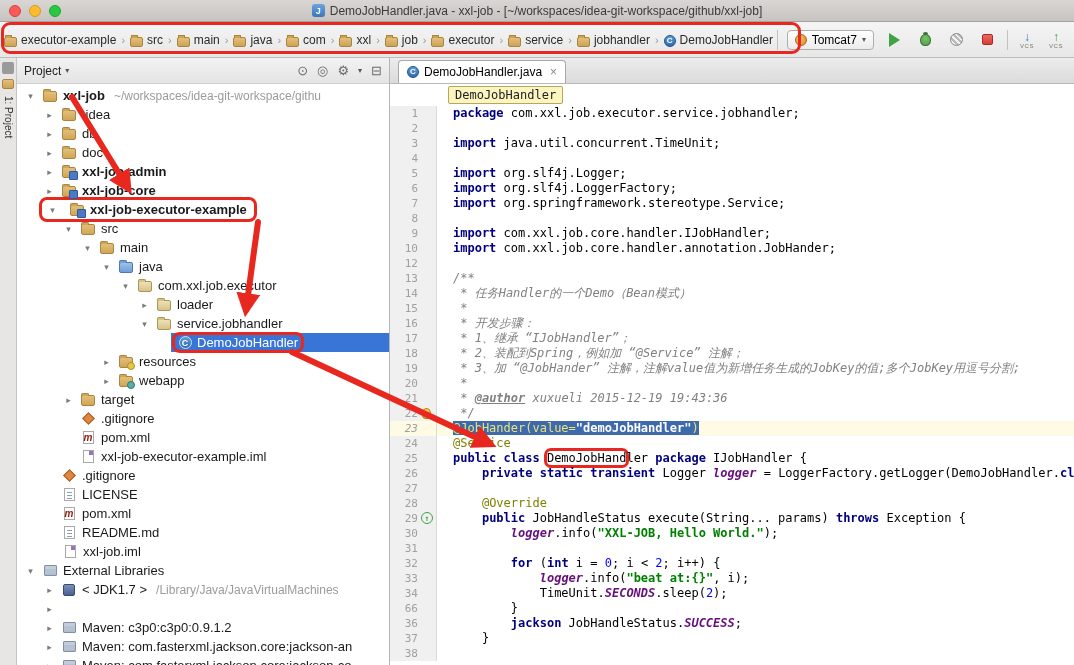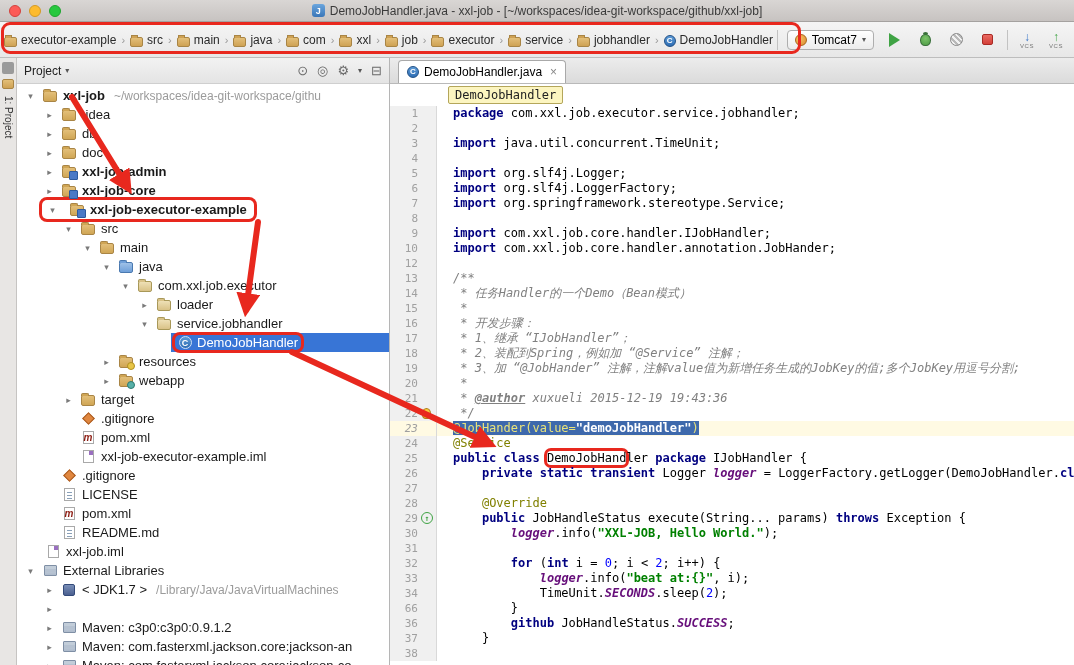--- a/index.html
+++ b/index.html
@@ -459,21 +459,21 @@
         </div>
         <div class="tree-row" style="padding-left: 25px;">
           <span class="tarrow"></span>
           <span class="rowbody">
             <span class="ticon ticon-text">
               <span class="dshape"></span>
             </span>
             <span class="tlabel">README.md</span>
           </span>
         </div>
-        <div class="tree-row" style="padding-left: 9px; text-align: right;">
+        <div class="tree-row" style="padding-left: 26px; text-align: right;">
           <span class="tarrow"></span>
           <span class="rowbody">
             <span class="ticon ticon-iml">
               <span class="dshape"></span>
             </span>
             <span class="tlabel">xxl-job.iml</span>
           </span>
         </div>
         <div class="tree-row" style="padding-left: 6px;">
           <span class="tarrow">▾</span>
@@ -567,21 +567,21 @@
           <div class="cl"><span class="gutter"><span class="ln">26</span><span class="gicons"></span></span><span class="ltext"><span class="tk tk-p">    </span><span class="tk tk-k">private static transient </span><span class="tk tk-p">Logger </span><span class="tk tk-f">logger</span><span class="tk tk-p"> = LoggerFactory.getLogger(DemoJobHandler.</span><span class="tk tk-k">class</span></span></div>
           <div class="cl"><span class="gutter"><span class="ln">27</span><span class="gicons"></span></span><span class="ltext"></span></div>
           <div class="cl"><span class="gutter"><span class="ln">28</span><span class="gicons"></span></span><span class="ltext"><span class="tk tk-p">    </span><span class="tk tk-a">@Override</span></span></div>
           <div class="cl"><span class="gutter"><span class="ln">29</span><span class="gicons"><span class="override-mark">↑</span></span></span><span class="ltext"><span class="tk tk-p">    </span><span class="tk tk-k">public </span><span class="tk tk-p">JobHandleStatus execute(String... params) </span><span class="tk tk-k">throws </span><span class="tk tk-p">Exception {</span></span></div>
           <div class="cl"><span class="gutter"><span class="ln">30</span><span class="gicons"></span></span><span class="ltext"><span class="tk tk-p">        </span><span class="tk tk-f">logger</span><span class="tk tk-p">.info(</span><span class="tk tk-s">"XXL-JOB, Hello World."</span><span class="tk tk-p">);</span></span></div>
           <div class="cl"><span class="gutter"><span class="ln">31</span><span class="gicons"></span></span><span class="ltext"></span></div>
           <div class="cl"><span class="gutter"><span class="ln">32</span><span class="gicons"></span></span><span class="ltext"><span class="tk tk-p">        </span><span class="tk tk-k">for </span><span class="tk tk-p">(</span><span class="tk tk-k">int </span><span class="tk tk-p">i = </span><span class="tk tk-num">0</span><span class="tk tk-p">; i &lt; </span><span class="tk tk-num">2</span><span class="tk tk-p">; i++) {</span></span></div>
           <div class="cl"><span class="gutter"><span class="ln">33</span><span class="gicons"></span></span><span class="ltext"><span class="tk tk-p">            </span><span class="tk tk-f">logger</span><span class="tk tk-p">.info(</span><span class="tk tk-s">"beat at:{}"</span><span class="tk tk-p">, i);</span></span></div>
           <div class="cl"><span class="gutter"><span class="ln">34</span><span class="gicons"></span></span><span class="ltext"><span class="tk tk-p">            TimeUnit.</span><span class="tk tk-f">SECONDS</span><span class="tk tk-p">.sleep(</span><span class="tk tk-num">2</span><span class="tk tk-p">);</span></span></div>
           <div class="cl"><span class="gutter"><span class="ln">66</span><span class="gicons"></span></span><span class="ltext"><span class="tk tk-p">        }</span></span></div>
-          <div class="cl"><span class="gutter"><span class="ln">36</span><span class="gicons"></span></span><span class="ltext"><span class="tk tk-p">        </span><span class="tk tk-k">github </span><span class="tk tk-p">JobHandleStatus.</span><span class="tk tk-f">SUCCESS</span><span class="tk tk-p">;</span></span></div>
+          <div class="cl"><span class="gutter"><span class="ln">36</span><span class="gicons"></span></span><span class="ltext"><span class="tk tk-p">        </span><span class="tk tk-k">jackson </span><span class="tk tk-p">JobHandleStatus.</span><span class="tk tk-f">SUCCESS</span><span class="tk tk-p">;</span></span></div>
           <div class="cl"><span class="gutter"><span class="ln">37</span><span class="gicons"></span></span><span class="ltext"><span class="tk tk-p">    }</span></span></div>
           <div class="cl"><span class="gutter"><span class="ln">38</span><span class="gicons"></span></span><span class="ltext"></span></div>
         </div>
     </div>
   </div>
 </div>
 
 <div class="bc-redbox"></div>
 <svg class="overlay" viewBox="0 0 1074 665">
   <defs>

